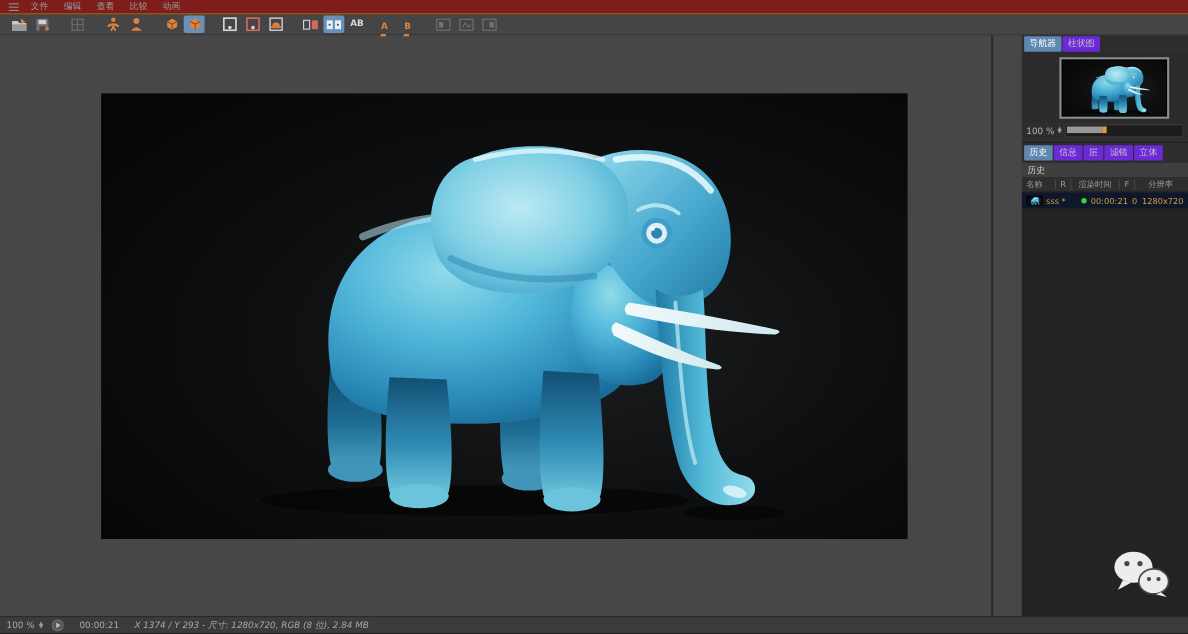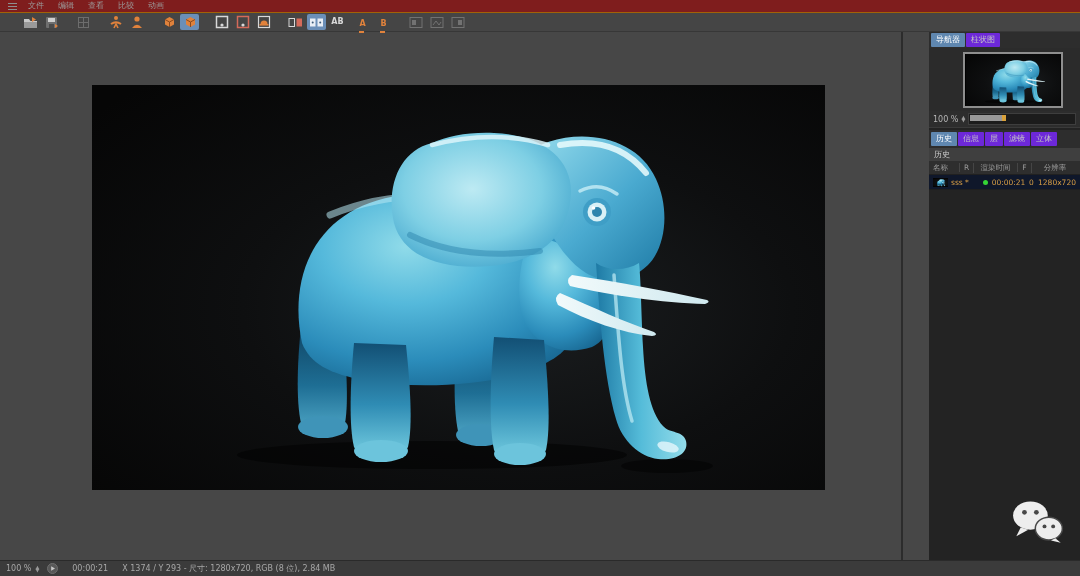--- a/index.html
+++ b/index.html
@@ -6,21 +6,21 @@
   .app{position:relative;width:1080px;height:576px;background:#474747;overflow:hidden;
        font-family:"DejaVu Sans",sans-serif;-webkit-font-smoothing:antialiased;user-select:none;}
   
   .menubar{position:absolute;top:0;left:0;right:0;height:12px;background:#7f1d1d;
            border-bottom:5px solid #a16207;display:flex;align-items:center;padding-left:4px;z-index:3;}
   .winicon{width:9px;height:7px;margin:0 4px;display:flex;flex-direction:column;justify-content:space-between;}
   .winicon i{display:block;height:1px;background:#8f8f8f;}
   .menu-item{font-size:8px;color:#9c9c9c;padding:0 7px;line-height:12px;cursor:default;}
   
   .toolbar{position:absolute;top:13px;left:0;right:0;height:18px;background:#454545;
-           border-bottom:1px solid #373737;display:flex;align-items:center;padding-left:20px;z-index:3;}
+           border-bottom:1px solid #373737;display:flex;align-items:center;padding-left:7px;z-index:3;}
   .tbtn{width:19px;height:16px;display:flex;align-items:center;justify-content:center;
         border-radius:2px;margin:0 1px;flex:0 0 auto;}
   .tbtn.sel{background:#6b8fb8;}
   .tbtn.dis{opacity:.42;}
   .tgap{width:11px;flex:0 0 auto;}
   .tgap.sm{width:4px;}
   .glyph{font-size:8px;font-weight:bold;color:#d8d8d8;line-height:8px;}
   .glyph.or{color:#e0823c;}
   .ab-under{display:block;height:2px;margin-top:1px;background:linear-gradient(to right,#e0823c 70%,transparent 70%);}
   
@@ -60,21 +60,21 @@
   .row-f{width:9px;text-align:center;}
   .row-res{width:42px;text-align:center;white-space:nowrap;}
   .panel-rest{flex:1;background:#232323;}
   
   .statusbar{position:absolute;left:0;right:0;bottom:0;height:15px;background:#3b3b3b;
              border-top:1px solid #2a2a2a;display:flex;align-items:center;font-size:8px;color:#a8a8a8;z-index:3;}
   .sb-zoom{margin-left:6px;white-space:nowrap;}
   .sb-stepper{margin-left:4px;}
   .sb-play{margin-left:8px;display:flex;align-items:center;}
   .sb-time{margin-left:14px;white-space:nowrap;}
-  .sb-info{margin-left:14px;white-space:nowrap;}
+  .sb-info{margin-left:14px;white-space:nowrap;font-style:italic;}
   
   .watermark{position:absolute;right:16px;top:499px;display:flex;align-items:center;gap:9px;z-index:5;}
   .wm-text{font-size:29px;font-weight:bold;color:#f2f2f2;letter-spacing:1px;white-space:nowrap;}
 </style>
 </head>
 <body>
 
 <div class="app">
 
   <svg width="0" height="0" style="position:absolute" aria-hidden="true">

